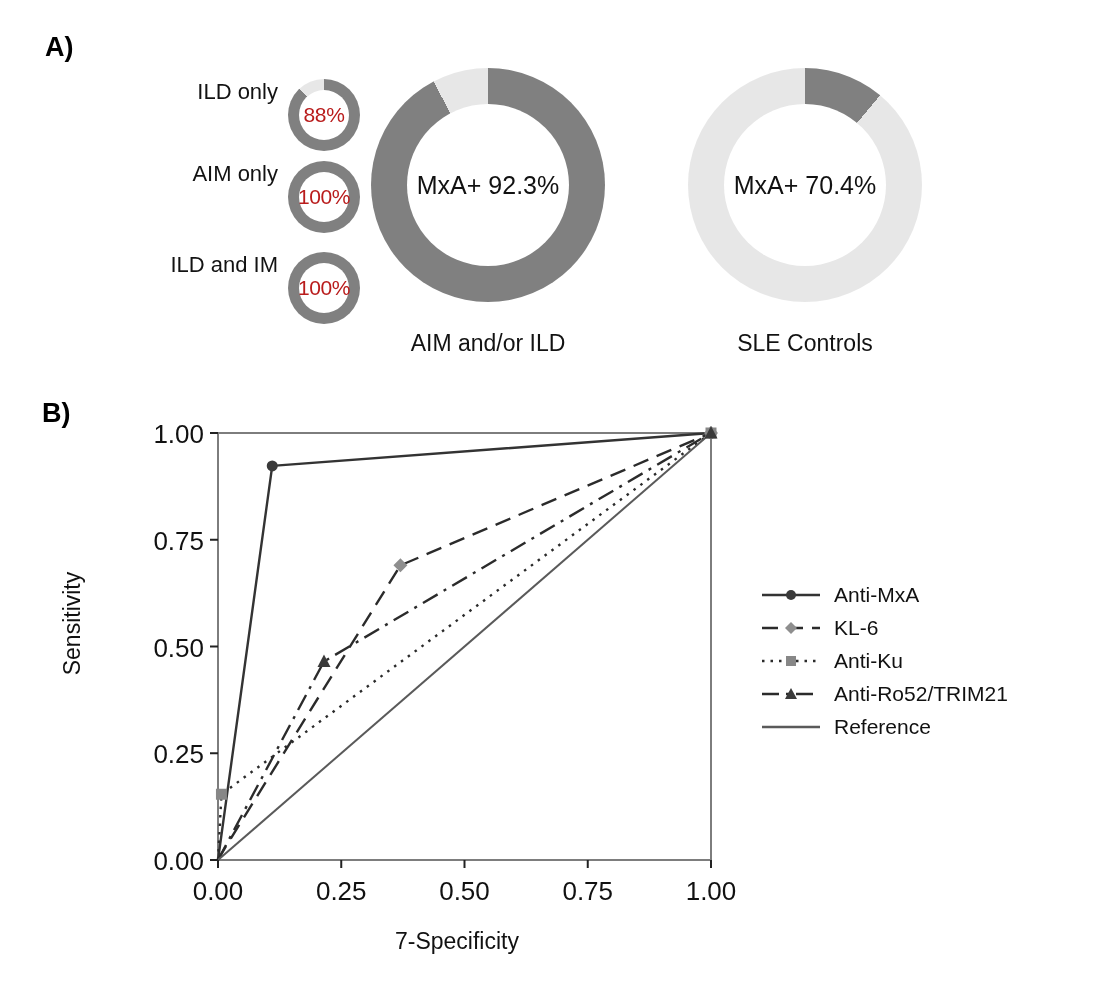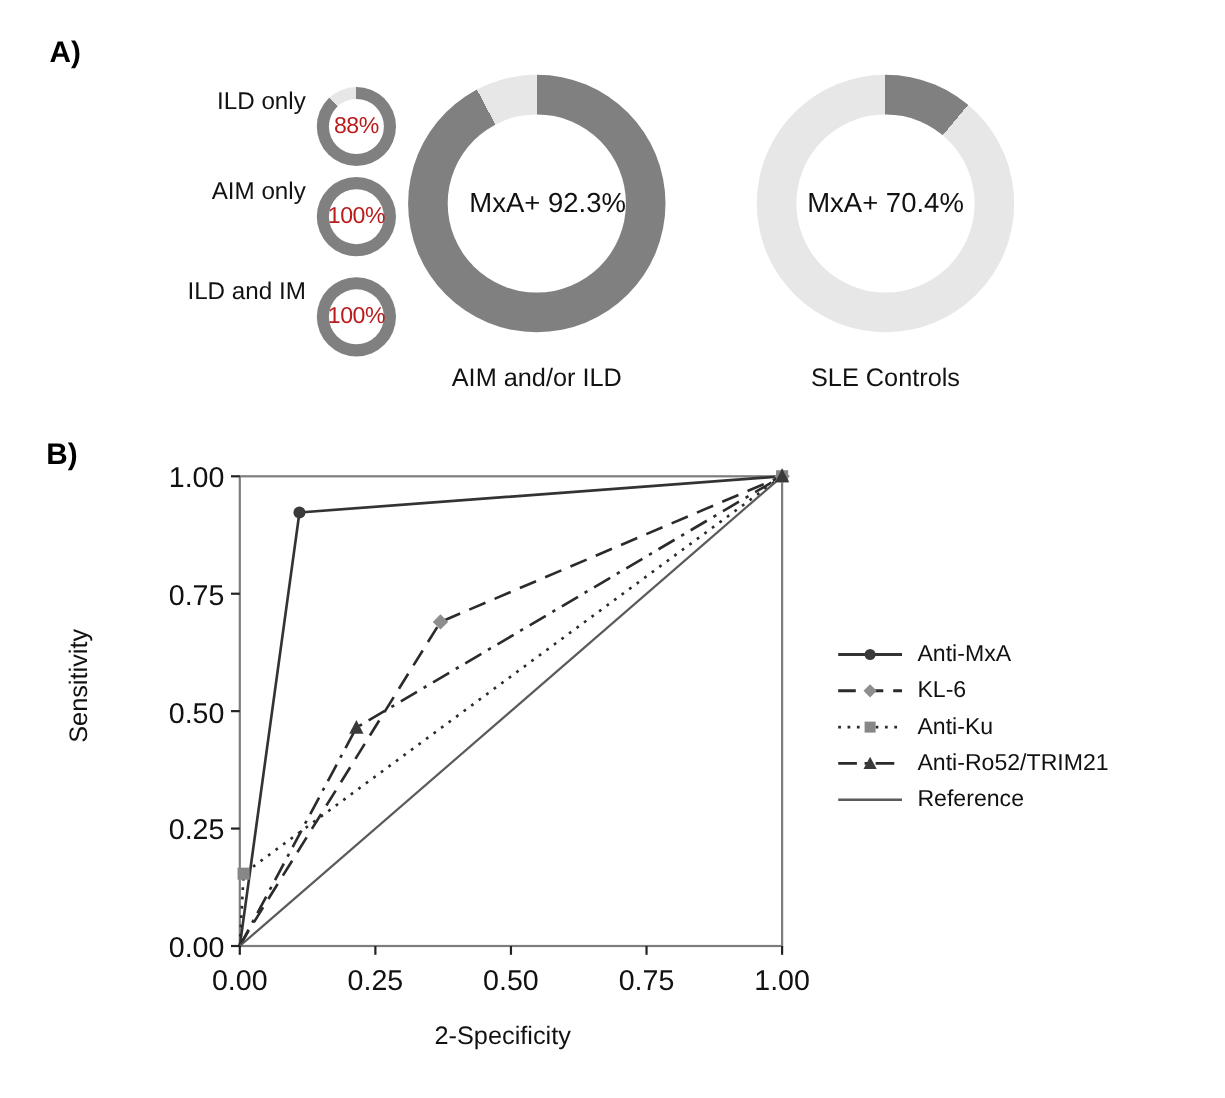--- a/index.html
+++ b/index.html
@@ -72,21 +72,21 @@
   <div class="mini-row" style="left:128px;top:252px;">
     <div class="mini-label">ILD and IM</div>
     <div class="mini-donut" id="mini-2" style="background: rgb(128, 128, 128); border-radius: 50%;">
       <div class="hole">
         <span class="pct">100%</span>
       </div>
     </div>
   </div>
 
   <div class="big-donut" id="big-0" style="left: 371px; top: 68px; width: 234px; height: 234px; background: conic-gradient(from -27.72deg, rgb(231, 231, 231) 0deg, rgb(231, 231, 231) 27.72deg, rgb(128, 128, 128) 27.72deg, rgb(128, 128, 128) 360deg);">
-    <div class="hole" style="left:36px;top:36px;width:162px;height:162px;justify-content:flex-end;">
+    <div class="hole" style="left:36px;top:36px;width:162px;height:162px;">
       <span class="ctr-text">MxA+ 92.3%</span>
     </div>
   </div>
   <div class="donut-caption" style="left:371px;top:330px;width:234px;">AIM and/or ILD</div>
 
   <div class="big-donut" id="big-1" style="left: 688px; top: 68px; width: 234px; height: 234px; background: conic-gradient(rgb(128, 128, 128) 0deg, rgb(128, 128, 128) 39.96deg, rgb(231, 231, 231) 39.96deg, rgb(231, 231, 231) 360deg);">
     <div class="hole" style="left:36px;top:36px;width:162px;height:162px;">
       <span class="ctr-text">MxA+ 70.4%</span>
     </div>
   </div>
@@ -129,21 +129,21 @@
       <div class="tick-label xtick" style="left: 419.5px; top: 876px;">0.50</div>
       <div class="tick-label xtick" style="left: 542.75px; top: 876px;">0.75</div>
       <div class="tick-label xtick" style="left: 666px; top: 876px;">1.00</div>
       <div class="tick-label ytick" style="left: 114px; top: 846px;">0.00</div>
       <div class="tick-label ytick" style="left: 114px; top: 739.25px;">0.25</div>
       <div class="tick-label ytick" style="left: 114px; top: 632.5px;">0.50</div>
       <div class="tick-label ytick" style="left: 114px; top: 525.75px;">0.75</div>
       <div class="tick-label ytick" style="left: 114px; top: 419px;">1.00</div>
     </div>
 
-  <div class="axis-title" id="x-axis-title">2-Specificity</div>
+  <div class="axis-title" id="x-axis-title">7-Specificity</div>
   <div class="axis-title" id="y-axis-title">Sensitivity</div>
 
   <div class="legend" id="legend">
       <div class="legend-row">
         <div class="legend-key"><svg width="62" height="24">
             <line x1="2" y1="12" x2="60" y2="12" stroke="#333333" stroke-width="2.6"></line>
             <circle cx="31" cy="12" r="5" fill="#3a3a3a"></circle>
           </svg></div>
         <span class="legend-text">Anti-MxA</span>
       </div>

